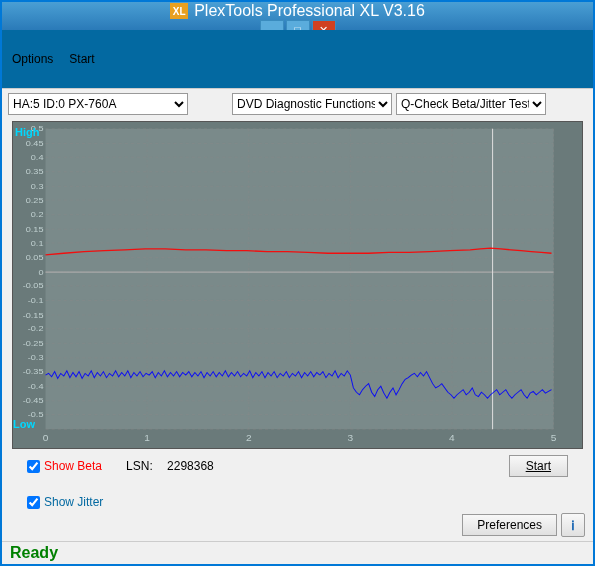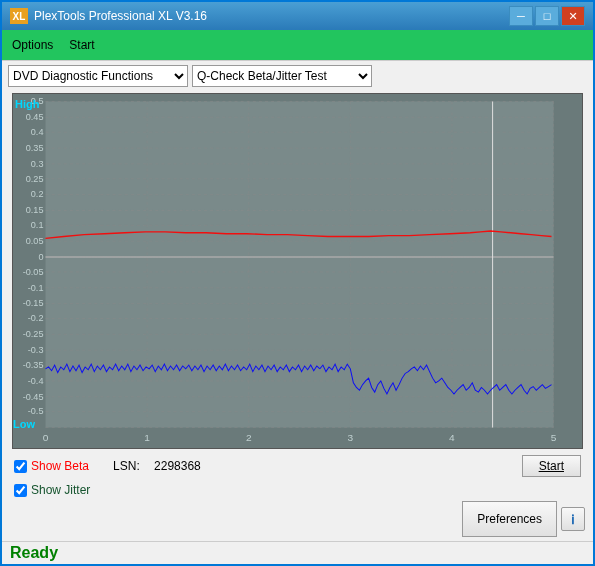--- a/index.html
+++ b/index.html
@@ -21,39 +21,40 @@
     }
     .title-bar {
       background: linear-gradient(to bottom, #4a9fd4, #2a7ab8);
       height: 28px;
       display: flex;
       align-items: center;
       justify-content: space-between;
       padding: 0 8px;
       color: white;
       font-size: 12px;
+      flex-direction: column;
     }
     .title-bar-left {
       display: flex;
       align-items: center;
       gap: 6px;
     }
     .title-bar-logo {
       background: #e8a020;
       color: white;
       font-size: 10px;
       font-weight: bold;
       width: 18px;
       height: 16px;
       display: flex;
       align-items: center;
       justify-content: center;
     }
     .title-bar-title {
-      font-size: 12px;
+      font-size: 16px;
       text-align: right;
     }
     .title-bar-controls {
       display: flex;
       gap: 2px;
     }
     .title-btn {
       width: 24px;
       height: 20px;
       background: #5aacdc;
@@ -61,23 +62,23 @@
       color: white;
       font-size: 11px;
       display: flex;
       align-items: center;
       justify-content: center;
       cursor: pointer;
     }
     .title-btn.close { background: #d04020; }
 
     .menu-bar {
-      background: #22c55e;
+      background: #0369a1;
       border-bottom: 1px solid #ccc;
-      padding: 6px 4px;
+      padding: 20px 4px;
       display: flex;
       gap: 4px;
     }
     .menu-item {
       padding: 2px 6px;
       cursor: pointer;
       color: #000;
     }
 
     .toolbar {
@@ -87,21 +88,21 @@
       align-items: center;
       background: #f0f0f0;
     }
     .toolbar select {
       height: 22px;
       font-size: 12px;
       border: 1px solid #999;
       background: white;
     }
     .toolbar select:first-child { width: 180px; }
-    .toolbar select:nth-child(2) { width: 180px; }
+    .toolbar select:nth-child(2) { width: 160px; margin-left: 40px; }
     .toolbar select:nth-child(3) { width: 150px; }
 
     .chart-area {
       flex: 1;
       margin: 2px 10px;
       background: #be185d;
       position: relative;
       border: 1px solid #555;
       overflow: hidden;
     }
@@ -120,24 +121,24 @@
     .y-label-low {
       position: absolute;
       left: 0;
       bottom: 18px;
       color: #00d8ff;
       font-size: 11px;
       font-weight: bold;
     }
 
     .bottom-bar {
-      padding: 4px 12px;
+      padding: 4px 25px;
       display: flex;
       flex-direction: column;
-      gap: 6px;
+      gap: 18px;
     }
     .bottom-row1 {
       display: flex;
       align-items: center;
       gap: 16px;
     }
     .bottom-row2 {
       display: flex;
       align-items: center;
     }
@@ -145,40 +146,40 @@
       display: flex;
       align-items: center;
       gap: 4px;
       cursor: pointer;
     }
     .checkbox-label input[type=checkbox] {
       width: 13px;
       height: 13px;
     }
     .beta-label { color: red; }
-    .jitter-label { color: #14532d; }
+    .jitter-label { color: #0369a1; }
     .lsn-text { margin-left: 8px; }
     .start-btn {
       margin-left: auto;
       padding: 3px 16px;
       background: linear-gradient(to bottom, #f8f8f8, #e0e0e0);
       border: 1px solid #999;
       cursor: pointer;
       font-size: 12px;
     }
 
     .bottom-actions {
       display: flex;
       justify-content: flex-end;
       align-items: center;
       gap: 4px;
       padding: 0 8px 4px;
     }
     .pref-btn {
-      padding: 10px 14px;
+      padding: 3px 14px;
       background: linear-gradient(to bottom, #f8f8f8, #e0e0e0);
       border: 1px solid #999;
       cursor: pointer;
       font-size: 12px;
     }
     .info-btn {
       width: 24px;
       height: 24px;
       background: linear-gradient(to bottom, #f8f8f8, #e0e0e0);
       border: 1px solid #999;
@@ -217,20 +218,23 @@
       <button class="title-btn close">✕</button>
     </div>
   </div>
 
   <div class="menu-bar">
     <div class="menu-item">Options</div>
     <div class="menu-item">Start</div>
   </div>
 
   <div class="toolbar">
+    <select>
+      <option>HA:5 ID:0  PX-760A</option>
+    </select>
     <select>
       <option>DVD Diagnostic Functions</option>
     </select>
     <select>
       <option>Q-Check Beta/Jitter Test</option>
     </select>
   </div>
 
   <div class="chart-area">
     <span class="y-label-high">High</span>

